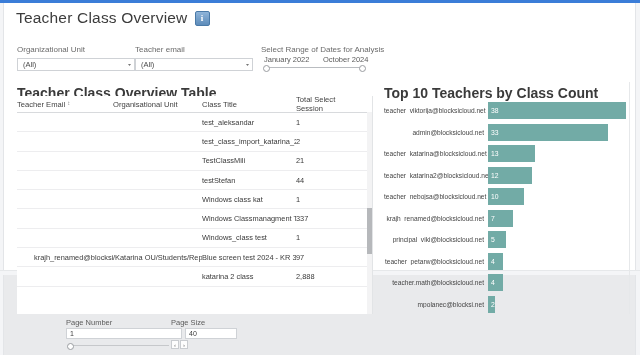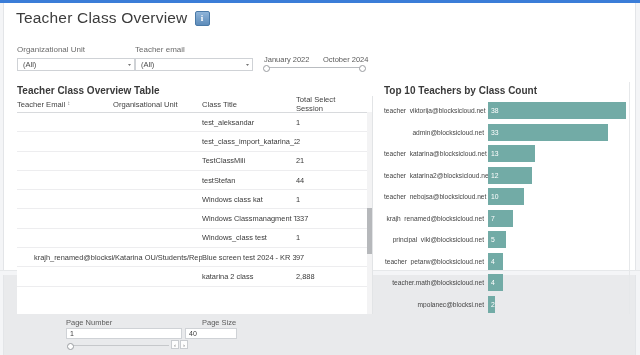--- a/index.html
+++ b/index.html
@@ -140,21 +140,21 @@
     background: #ffffff;
     top: -2px;
     cursor: pointer;
   }
   #date-handle-left  { left: -2px; }
   #date-handle-right { left: 94px; }
 
   
   .section-title {
     position: absolute;
-    font-size: 10px;
+    font-size: 14px;
     font-weight: bold;
     color: #3a3a3a;
     white-space: nowrap;
   }
   #table-title { left: 17px;  top: 85px; }
   #chart-title { left: 384px; top: 85px; }
 
   
   #table-wrap {
     position: absolute;
@@ -236,21 +236,21 @@
     width: 310px;
     height: 30px;
   }
   #pn-label, #ps-label {
     position: absolute;
     top: 0;
     font-size: 7.5px;
     color: #5c5c5c;
   }
   #pn-label { left: 6px; }
-  #ps-label { left: 142px; }
+  #ps-label { left: 111px; }
   .pinput {
     position: absolute;
     top: 10px;
     height: 11px;
     border: 1px solid #cfd2d6;
     background: #fff;
     box-sizing: border-box;
     font-size: 7px;
     color: #3b3b3b;
     padding-left: 3px;
@@ -351,20 +351,21 @@
     <span>(All)</span>
     <span class="caret">▾</span>
   </div>
 
   <div class="filter-label" id="email-label">Teacher email</div>
   <div class="dropdown" id="email-select">
     <span>(All)</span>
     <span class="caret">▾</span>
   </div>
 
+  <div class="filter-label" id="date-label">Select Range of Dates for Analysis</div>
   <div id="date-start">January 2022</div>
   <div id="date-end">October 2024</div>
   <div id="date-track">
     <div class="slider-handle" id="date-handle-left"></div>
     <div class="slider-handle" id="date-handle-right"></div>
   </div>
 
   <div class="section-title" id="table-title">Teacher Class Overview Table</div>
   <div class="section-title" id="chart-title">Top 10 Teachers by Class Count</div>
 

